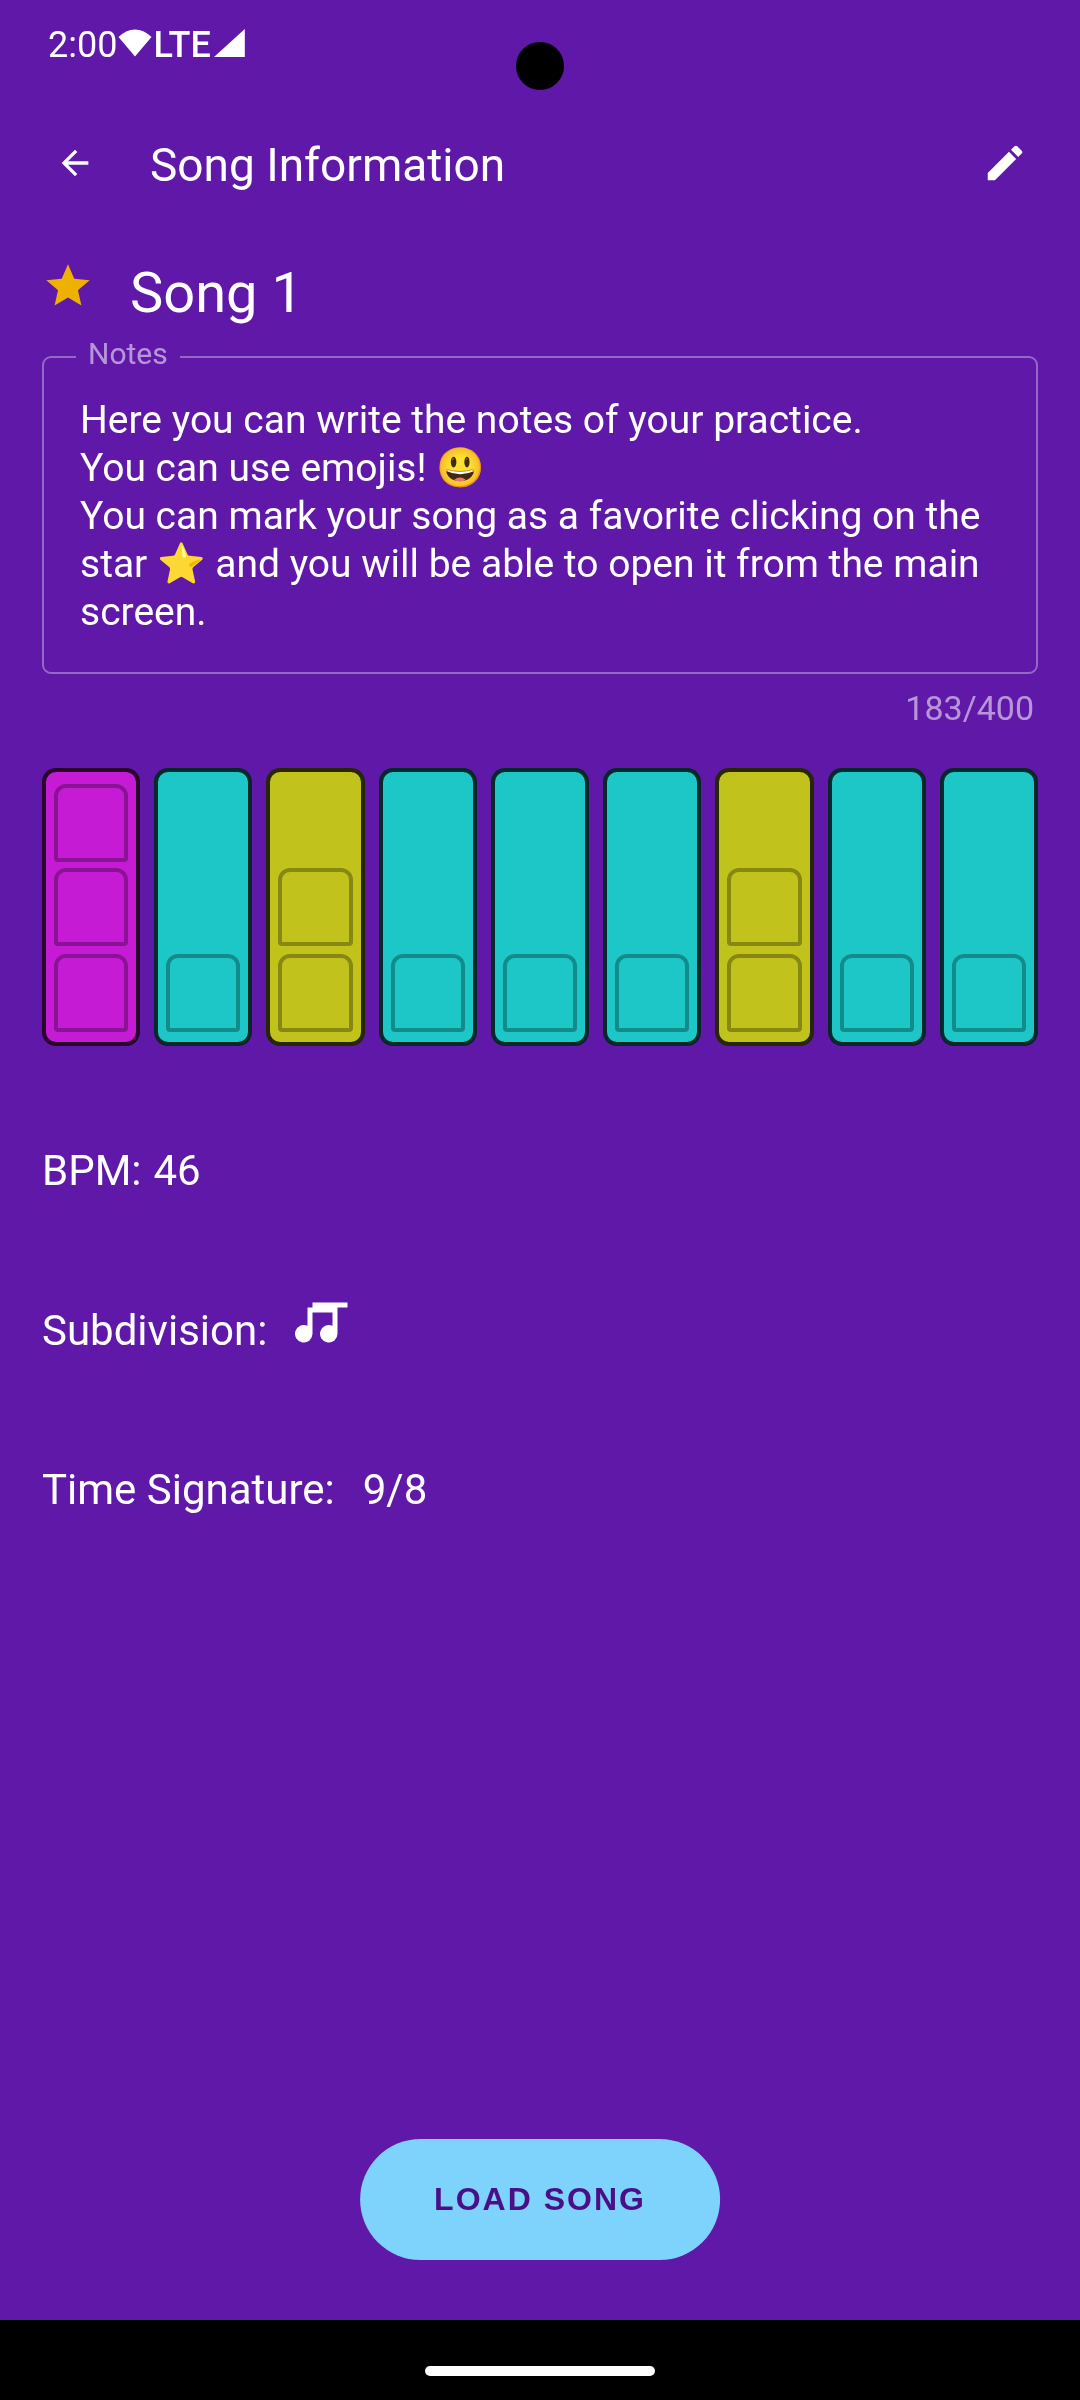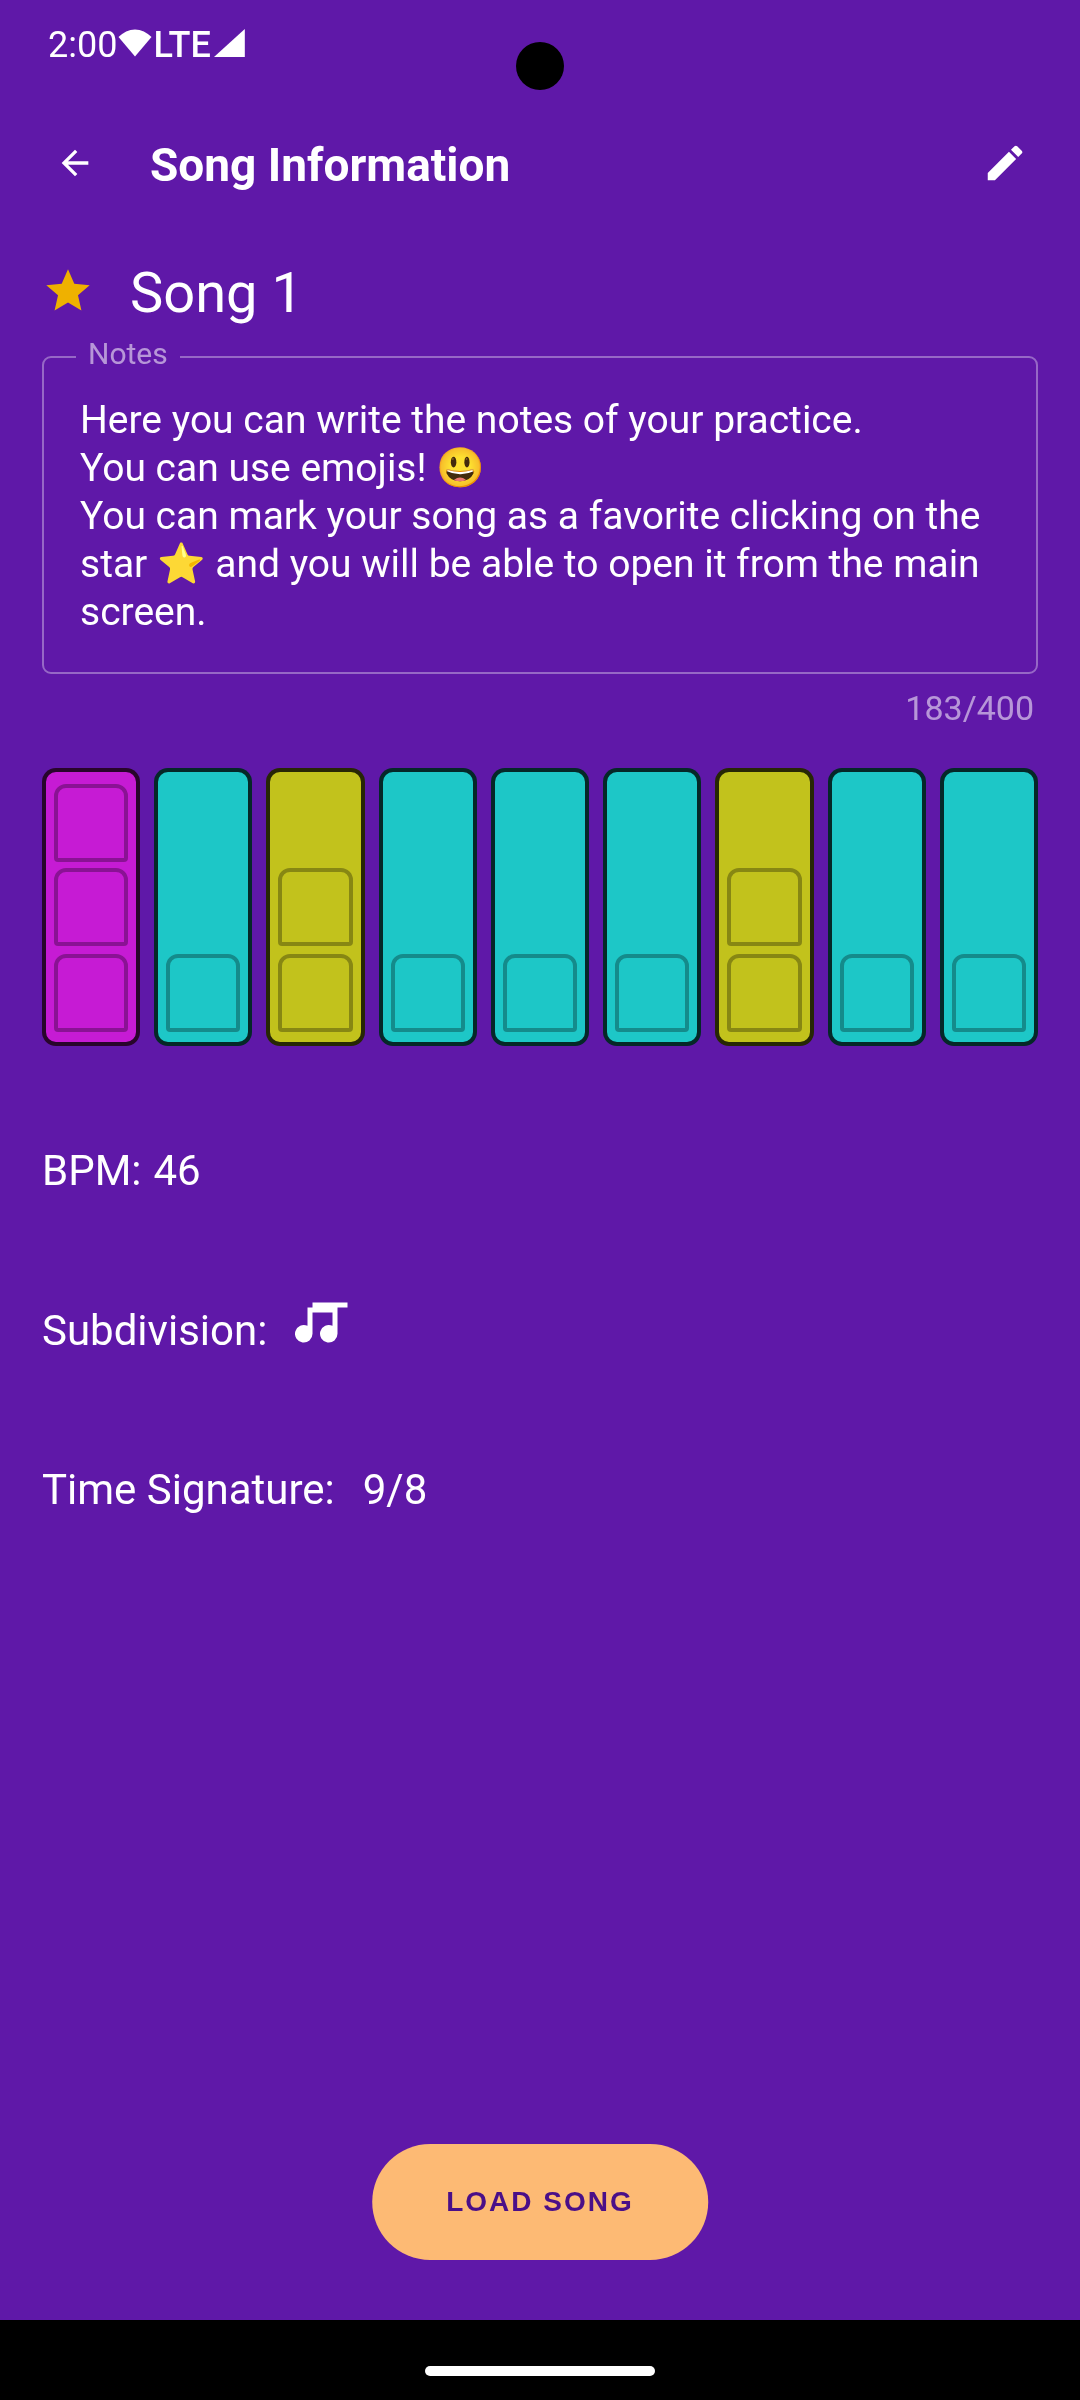--- a/index.html
+++ b/index.html
@@ -47,36 +47,35 @@
     }
     .back-btn {
       width: 90px;
       height: 90px;
       display: flex;
       align-items: center;
       justify-content: center;
     }
     .app-title {
       font-size: 46px;
-      font-weight: 700;
+      font-weight: 400;
       margin-left: 30px;
       flex: 1;
     }
     .edit-btn {
       width: 90px;
       height: 90px;
       display: flex;
       align-items: center;
       justify-content: center;
     }
 
     
     .title-row {
       display: flex;
-      align-items: center;
       padding: 20px 42px 30px;
       gap: 36px;
     }
     .star-icon svg { fill: #efb100; }
     .song-name {
       font-size: 56px;
       font-weight: 400;
     }
 
     
@@ -149,23 +148,23 @@
     }
     .detail:first-of-type { margin-top: 60px; }
     .detail .sub-icon svg { width: 60px; height: 60px; fill: #fff; }
 
     
     .load-btn {
       position: absolute;
       bottom: 140px;
       left: 50%;
       transform: translateX(-50%);
-      background: #fdba74;
+      background: #7dd3fc;
       color: #4a0f88;
-      font-size: 28px;
+      font-size: 32px;
       font-weight: 600;
       letter-spacing: 2px;
       padding: 42px 74px;
       border-radius: 64px;
       border: none;
     }
 
     
     .nav-pill {
       position: absolute;

